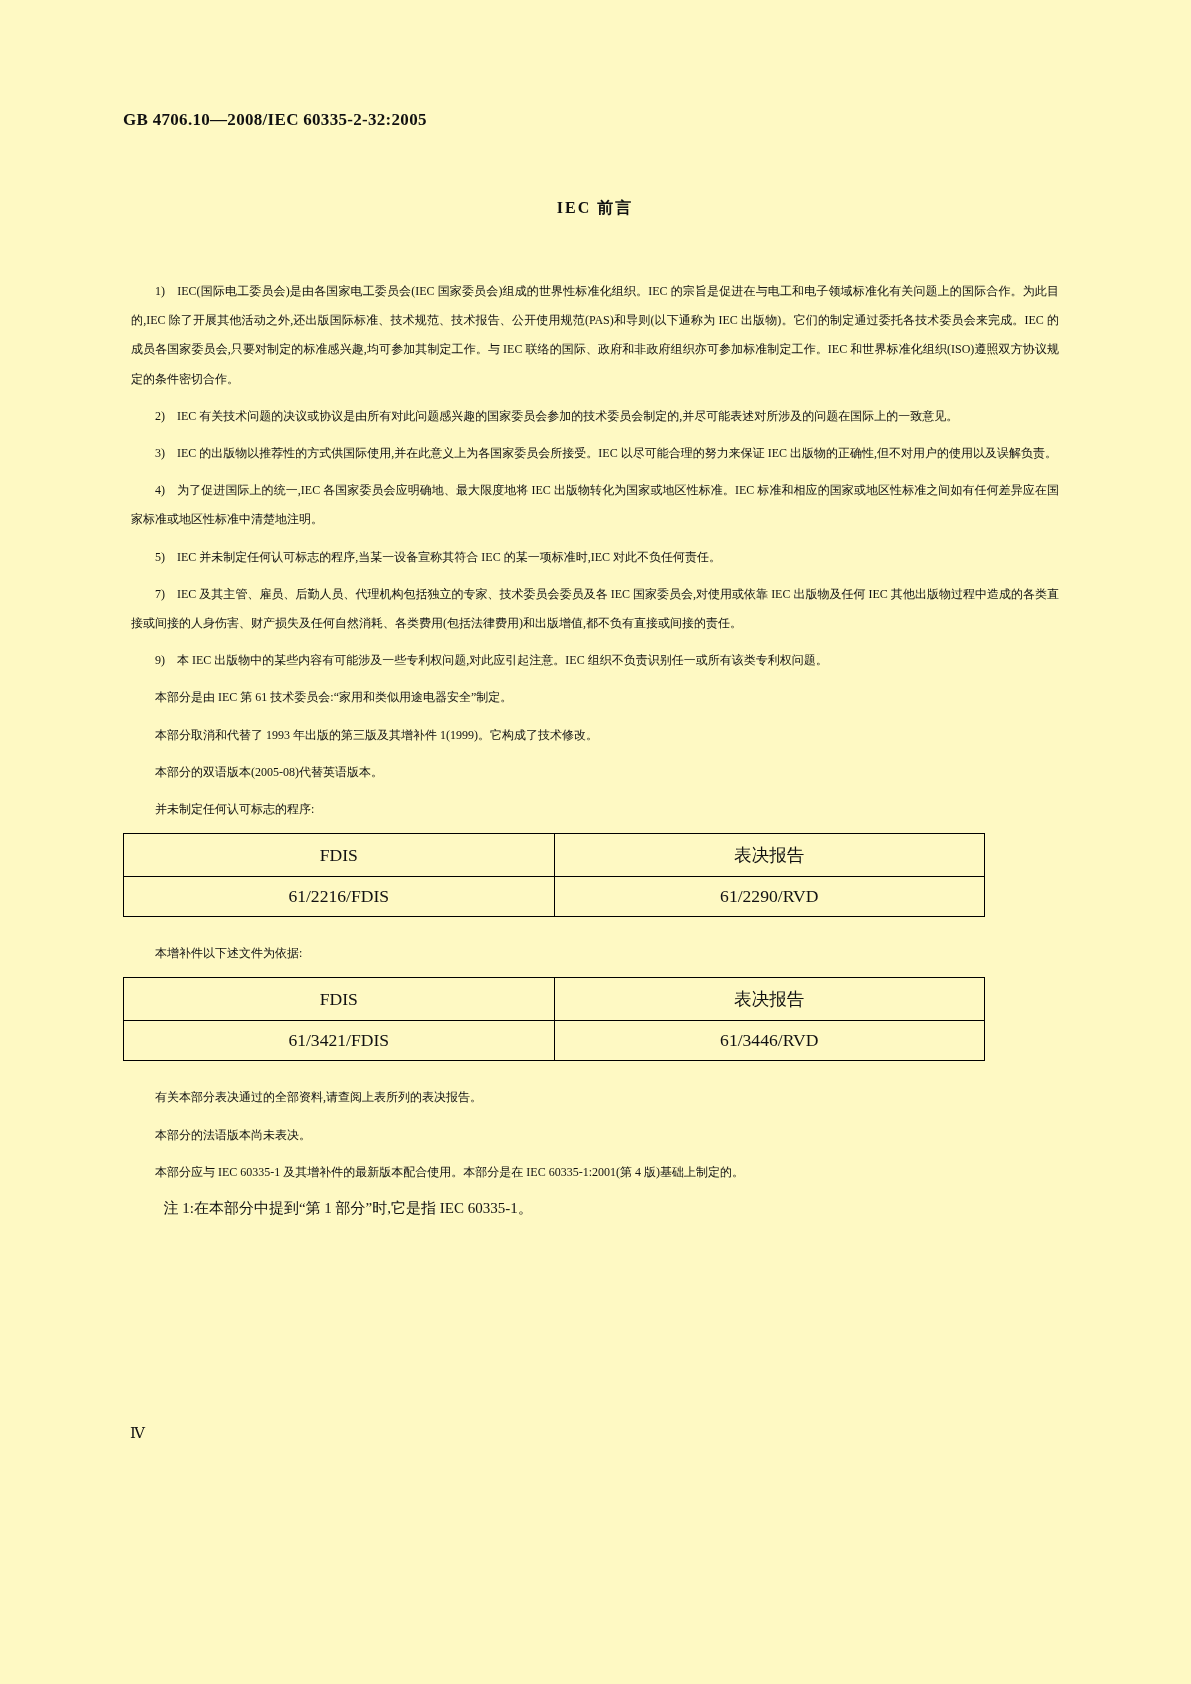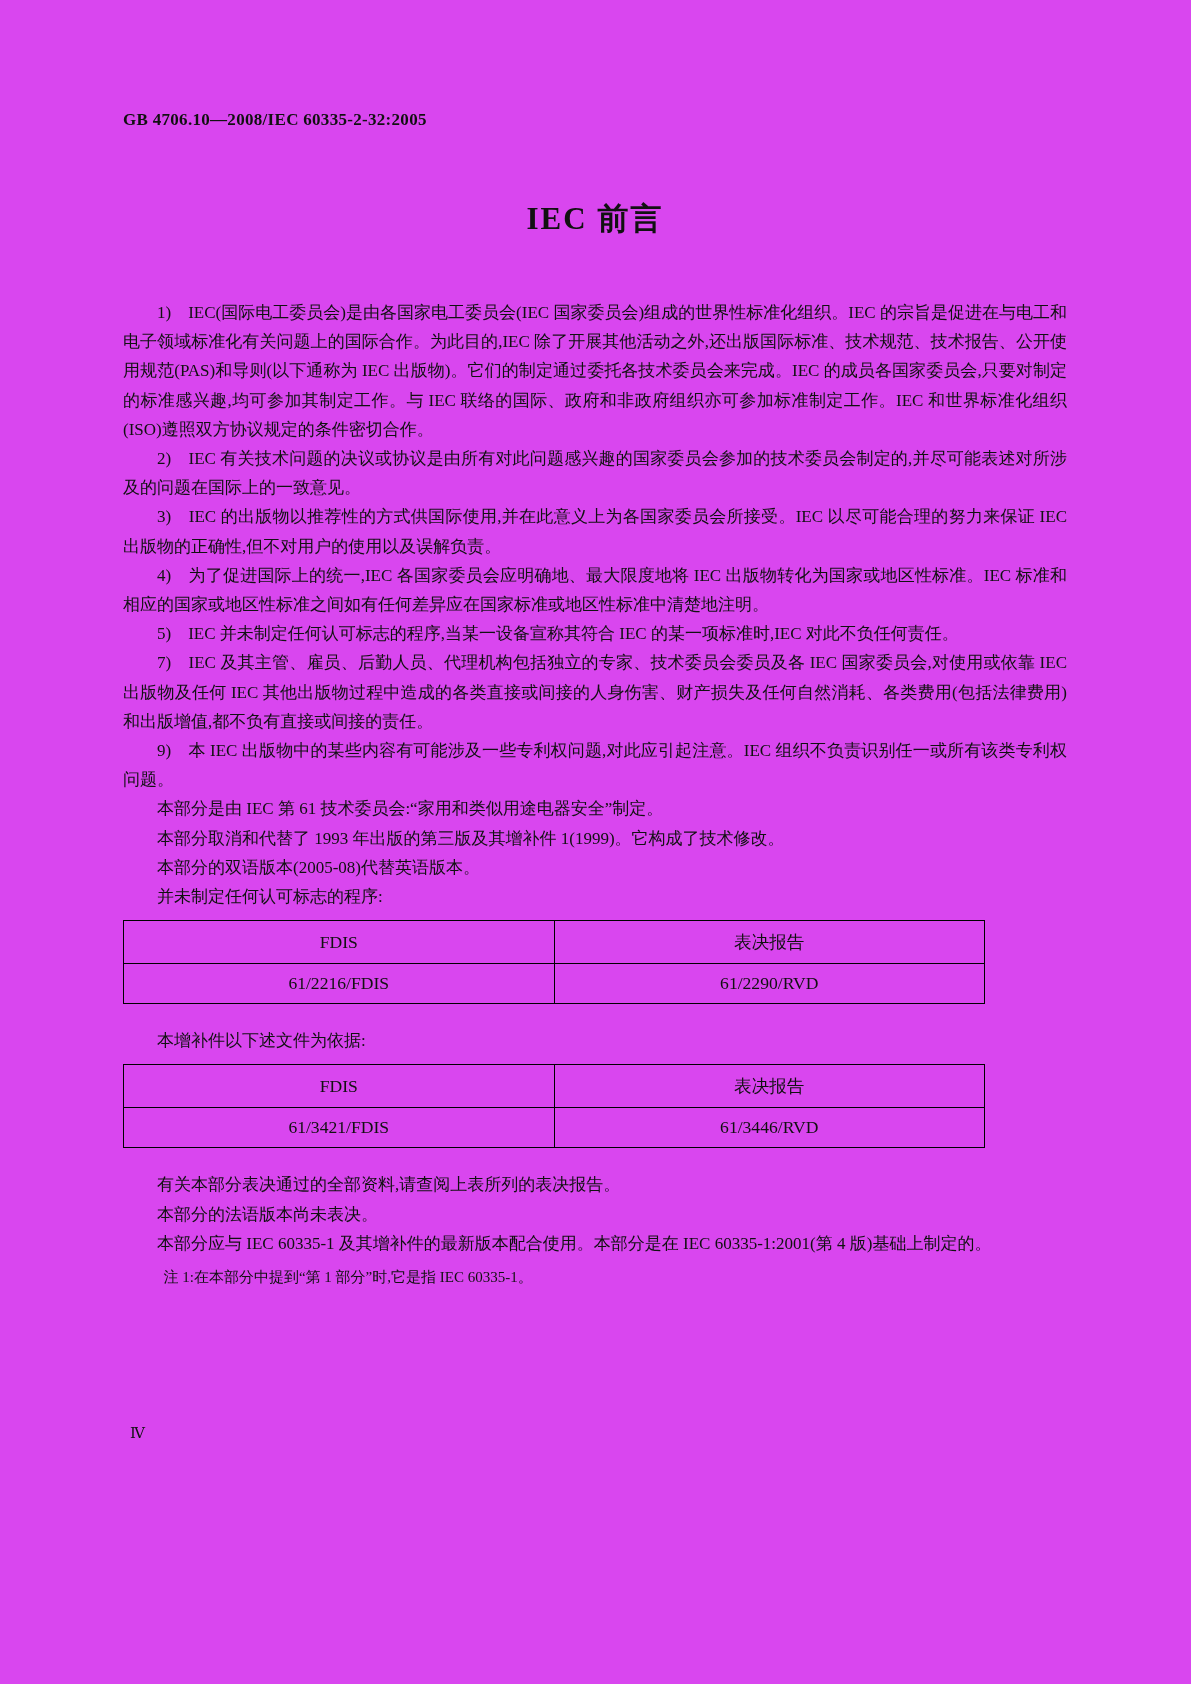--- a/index.html
+++ b/index.html
@@ -1,48 +1,48 @@
 <!DOCTYPE html>
 <html><head>
 <meta charset="utf-8">
 <style>
   * { box-sizing: border-box; }
   html, body { margin: 0; padding: 0; background: #ffffff; }
   .page {
     position: relative;
     width: 1191px;
     height: 1684px;
-    background: #d946ef;
+    background: #fef9c3;
     color: #111111;
     font-family: "Liberation Serif", "DejaVu Serif", serif;
     overflow: hidden;
   }
   .content {
     position: absolute;
     left: 123px;
     top: 0;
     width: 944px;
   }
   .doc-number {
     margin-top: 110px;
     font-size: 17px;
     font-weight: 700;
     letter-spacing: 0.3px;
   }
   .title {
     margin: 68px 0 0 0;
     text-align: center;
-    font-size: 31px;
+    font-size: 16px;
     font-weight: 700;
     letter-spacing: 2px;
   }
   .body { margin-top: 58px; }
   .para {
-    margin: 0;
-    font-size: 17px;
+    margin: 8px;
+    font-size: 12px;
     line-height: 29.2px;
     text-align: justify;
     text-indent: 2em;
   }
   .doc-table {
     border-collapse: collapse;
     width: 862px;
     margin: 9px 0 22px 0;
     table-layout: fixed;
   }

